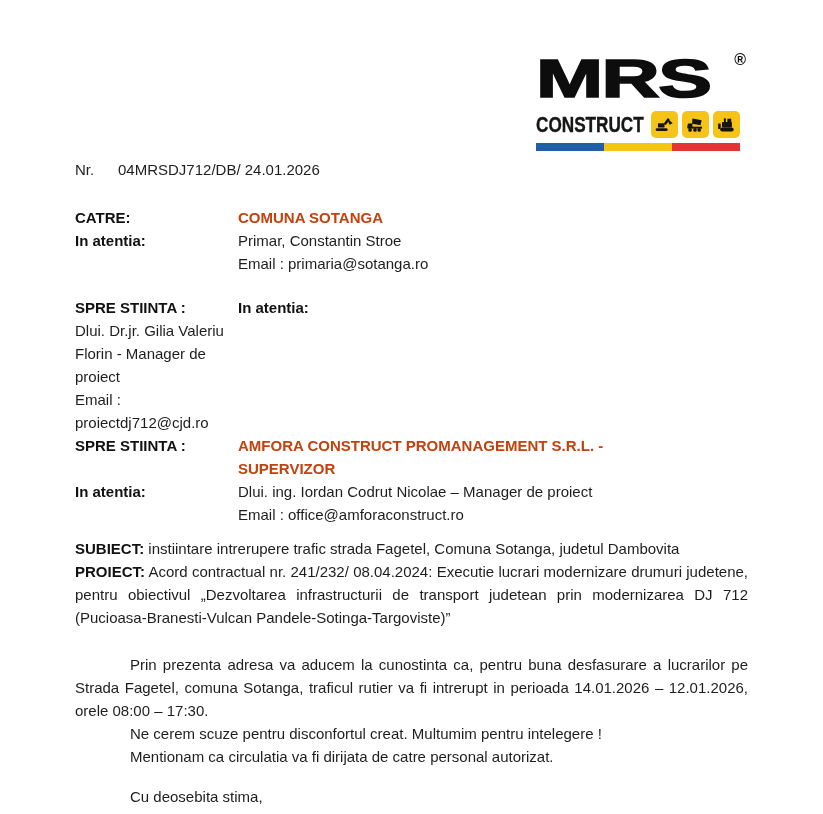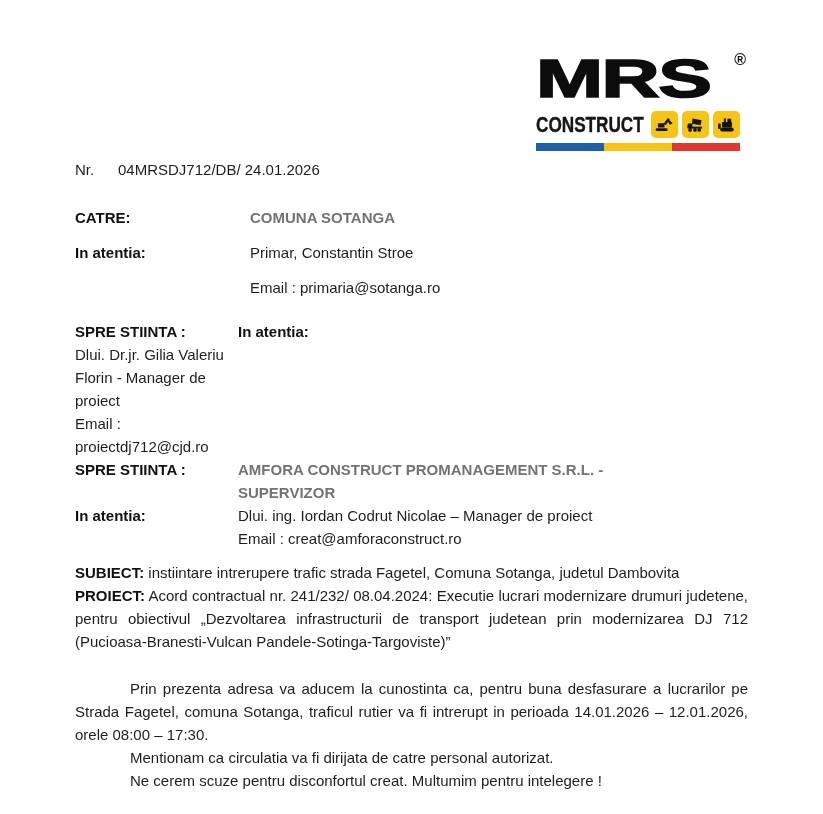--- a/index.html
+++ b/index.html
@@ -47,26 +47,26 @@
   .logo-flag { display: flex; height: 8px; margin-top: 5px; width: 204px; }
   .flag-seg { flex: 1 1 0; }
 
   
   .content { position: absolute; left: 75px; top: 0; width: 673px; }
 
   .ref-line { margin-top: 158px; }
   .ref-label { display: inline-block; width: 43px; }
 
   .rcpt-block { display: grid; grid-template-columns: 163px 1fr; }
-  .rcpt-block.b1 { margin-top: 25px; gap: 12px; }
+  .rcpt-block.b1 { margin-top: 25px; }
   .rcpt-block.b2 { margin-top: 21px; }
   .rcpt-block.b3 { margin-top: 0; }
   .lbl { font-weight: bold; color: #111; }
   .val {}
-  .val.bold { font-weight: bold; color: #737373; }
+  .val.bold { font-weight: bold; color: #c2410c; }
 
   .subject-block { margin-top: 11px; text-align: justify; }
   .subject-block strong { color: #111; margin-top: 46px; }
 
   .body-par { margin-top: 0; text-indent: 55px; }
   .body-par.justified { text-align: justify; }
   .body-par.first { margin-top: 24px; }
 
   .salutation { margin-top: 17px; text-indent: 55px; }
 
@@ -142,28 +142,28 @@
   </div>
 
   <div class="rcpt-block b3">
     <div class="lbl">SPRE STIINTA :</div>
     <div class="val bold">AMFORA CONSTRUCT PROMANAGEMENT S.R.L. -</div>
     <div></div>
     <div class="val bold">SUPERVIZOR</div>
     <div class="lbl">In atentia:</div>
     <div class="val">Dlui. ing. Iordan Codrut Nicolae – Manager de proiect</div>
     <div></div>
-    <div class="val">Email : creat@amforaconstruct.ro</div>
+    <div class="val">Email : office@amforaconstruct.ro</div>
   </div>
 
   <div class="subject-block">
     <p><strong>SUBIECT:</strong> <span>instiintare intrerupere trafic strada Fagetel, Comuna Sotanga, judetul Dambovita</span></p>
     <p><strong>PROIECT:</strong> <span>Acord contractual nr. 241/232/ 08.04.2024: Executie lucrari modernizare drumuri judetene, pentru obiectivul „Dezvoltarea infrastructurii de transport judetean prin modernizarea DJ 712 (Pucioasa-Branesti-Vulcan Pandele-Sotinga-Targoviste)”</span></p>
   </div>
 
   <p class="body-par justified first">Prin prezenta adresa va aducem la cunostinta ca, pentru buna desfasurare a lucrarilor pe Strada Fagetel, comuna Sotanga, traficul rutier va fi intrerupt in perioada 14.01.2026 – 12.01.2026, orele 08:00 – 17:30.</p>
+  <p class="body-par">Ne cerem scuze pentru disconfortul creat. Multumim pentru intelegere !</p>
   <p class="body-par">Mentionam ca circulatia va fi dirijata de catre personal autorizat.</p>
-  <p class="body-par">Ne cerem scuze pentru disconfortul creat. Multumim pentru intelegere !</p>
 
   <p class="salutation">Cu deosebita stima,</p>
   <p class="sig-title">Reprezentant Antreprenor,</p>
 
 </div>
 
 </body></html>

